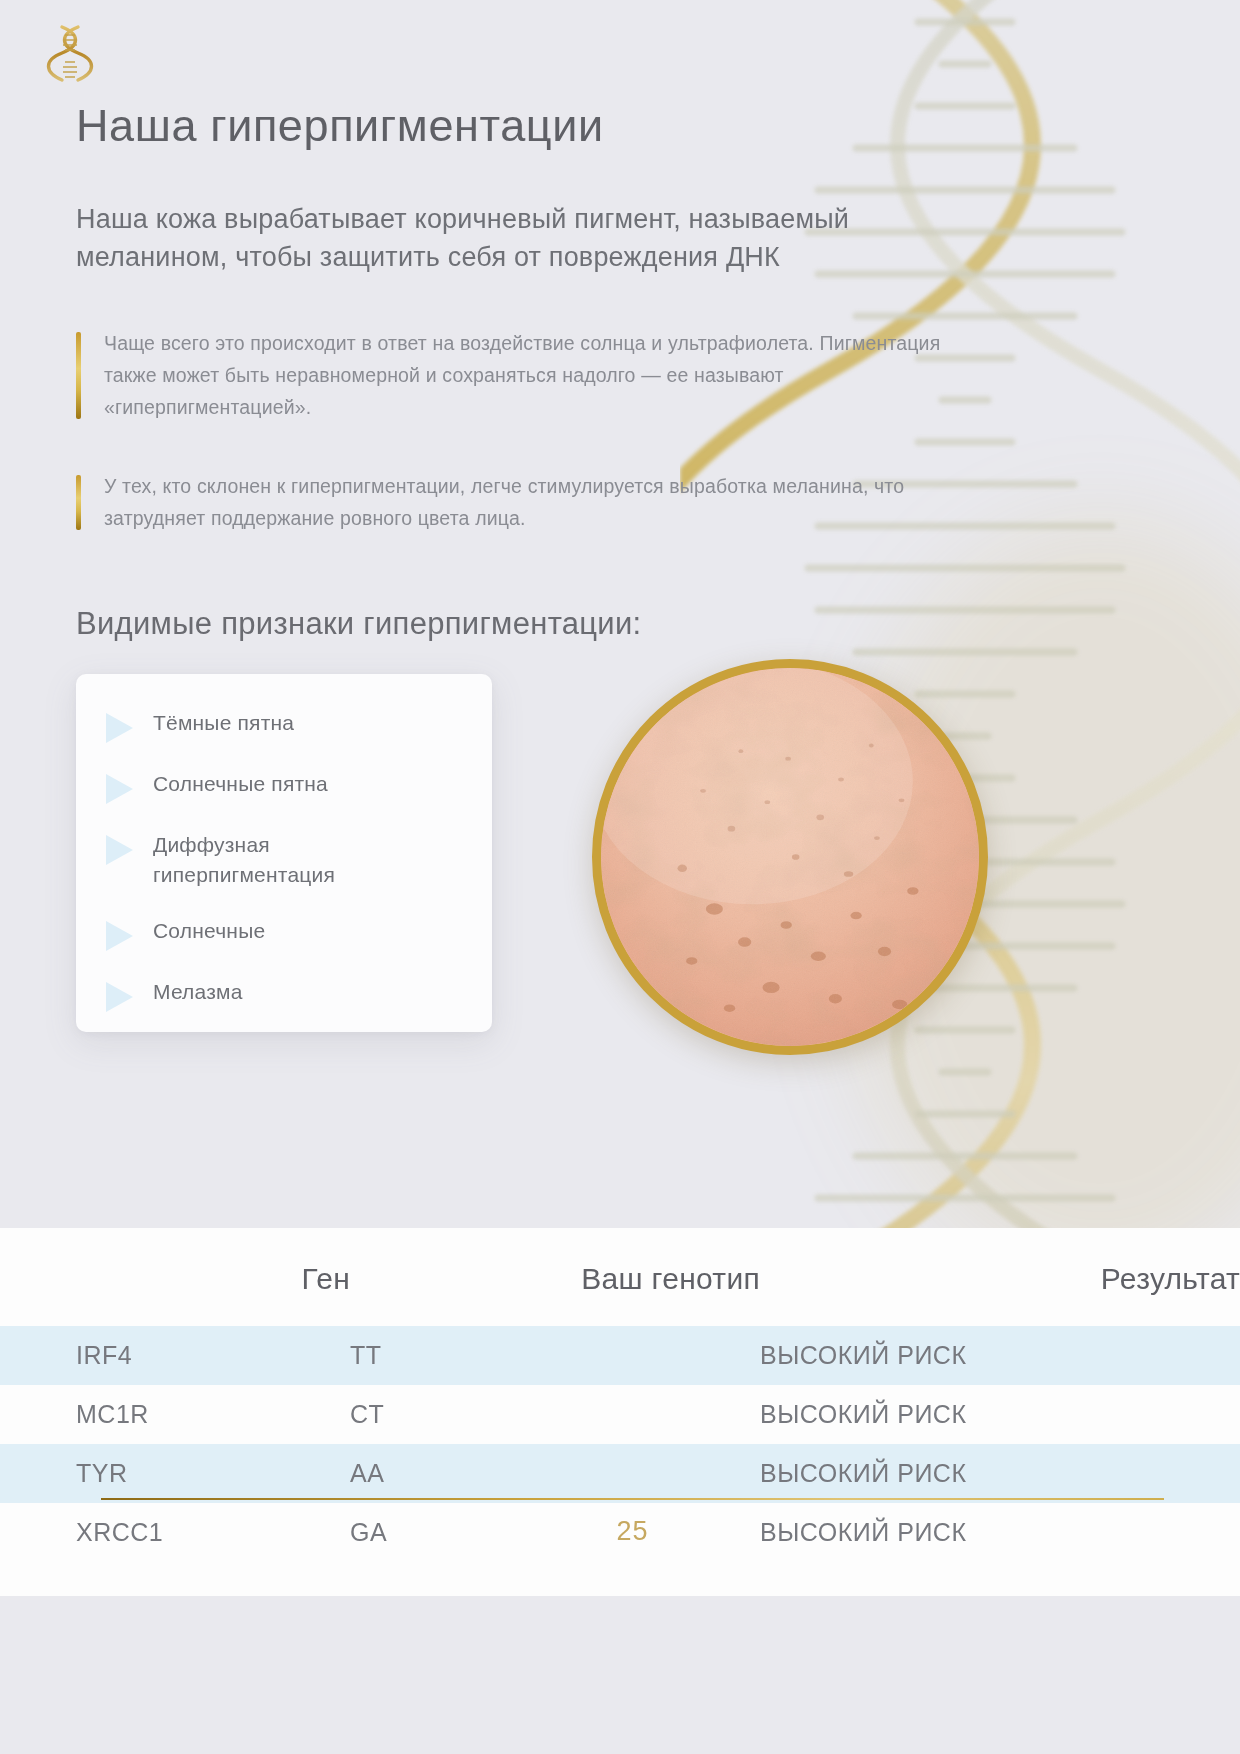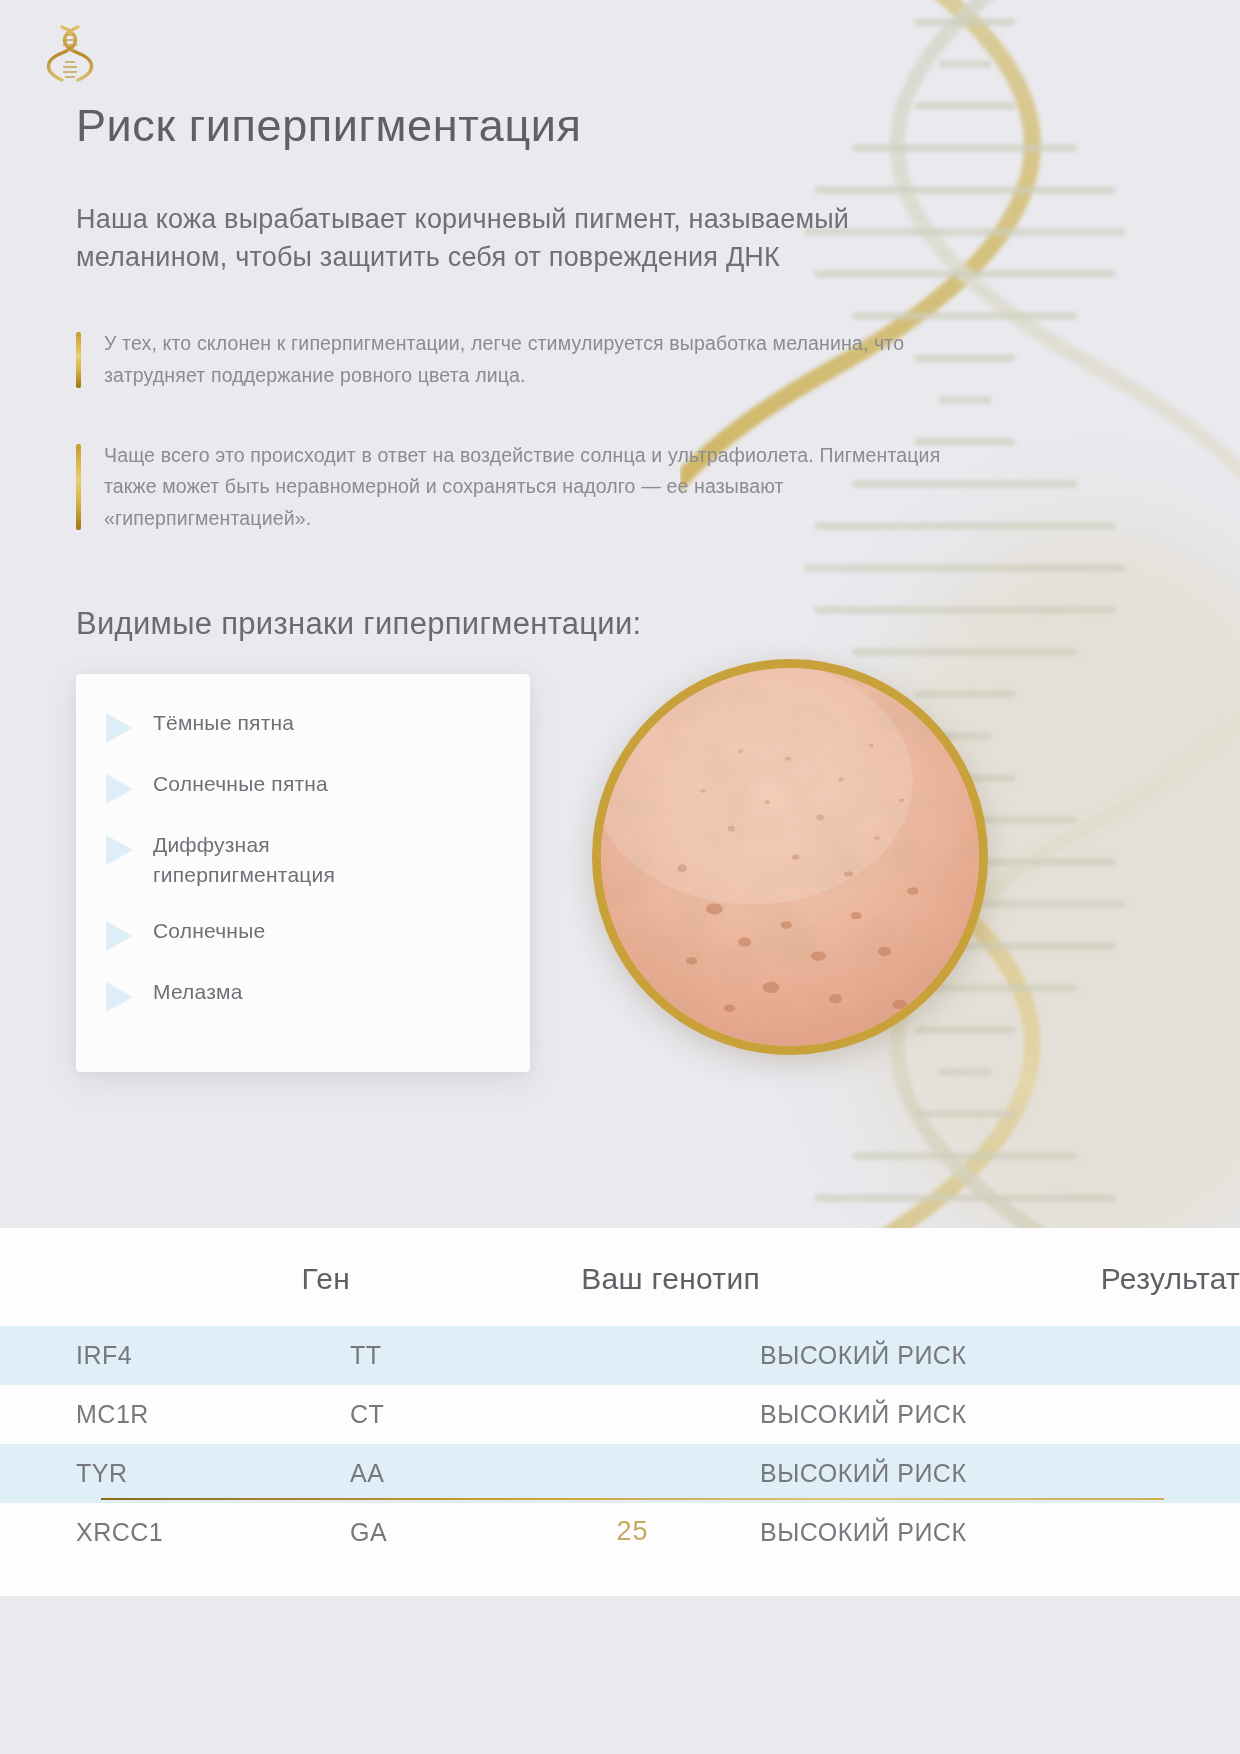--- a/index.html
+++ b/index.html
@@ -82,24 +82,24 @@
     margin-top:72px;
     font-size:31px;
     font-weight:300;
     color:#6a6b71;
     letter-spacing:.3px;
   }
 
   
   .signs-wrap{ position:relative; margin-top:32px; }
   .signs-card{
-    width:454px;
+    width:416px;
     background:#fcfcfd;
-    border-radius:4px;
-    padding:34px 30px 60px 30px;
+    border-radius:10px;
+    padding:34px 30px 20px 30px;
     box-shadow:0 10px 34px rgba(110,112,125,.13), 0 2px 8px rgba(110,112,125,.07);
     position:relative; z-index:3;
   }
   .sign-row{
     display:flex;
     align-items:flex-start;
     gap:20px;
     margin-bottom:26px;
   }
   .sign-row:last-child{ margin-bottom:0; }
@@ -274,32 +274,32 @@
       <line x1="21" y1="40" x2="31" y2="40"></line>
       <line x1="19" y1="45" x2="33" y2="45"></line>
       <line x1="19" y1="50" x2="33" y2="50"></line>
       <line x1="21" y1="55" x2="31" y2="55"></line>
     </g>
   </svg>
 </div>
 
 <div class="content">
 
-  <h1 class="page-title">Риск гиперпигментация</h1>
+  <h1 class="page-title">Наша гиперпигментации</h1>
 
   <p class="lede">Наша кожа вырабатывает коричневый пигмент, называемый меланином, чтобы защитить себя от повреждения ДНК</p>
+
+  <div class="callout">
+    <span class="bar"></span>
+    <p>Чаще всего это происходит в ответ на воздействие солнца и ультрафиолета. Пигментация также может быть неравномерной и сохраняться надолго — ее называют «гиперпигментацией».</p>
+  </div>
 
   <div class="callout">
     <span class="bar"></span>
     <p>У тех, кто склонен к гиперпигментации, легче стимулируется выработка меланина, что затрудняет поддержание ровного цвета лица.</p>
-  </div>
-
-  <div class="callout">
-    <span class="bar"></span>
-    <p>Чаще всего это происходит в ответ на воздействие солнца и ультрафиолета. Пигментация также может быть неравномерной и сохраняться надолго — ее называют «гиперпигментацией».</p>
   </div>
 
   <h2 class="section-heading">Видимые признаки гиперпигментации:</h2>
 
   <div class="signs-wrap">
 
     <div class="signs-card">
       <div class="sign-row">
         <span class="tri"></span>
         <span class="sign-label">Тёмные пятна</span>

